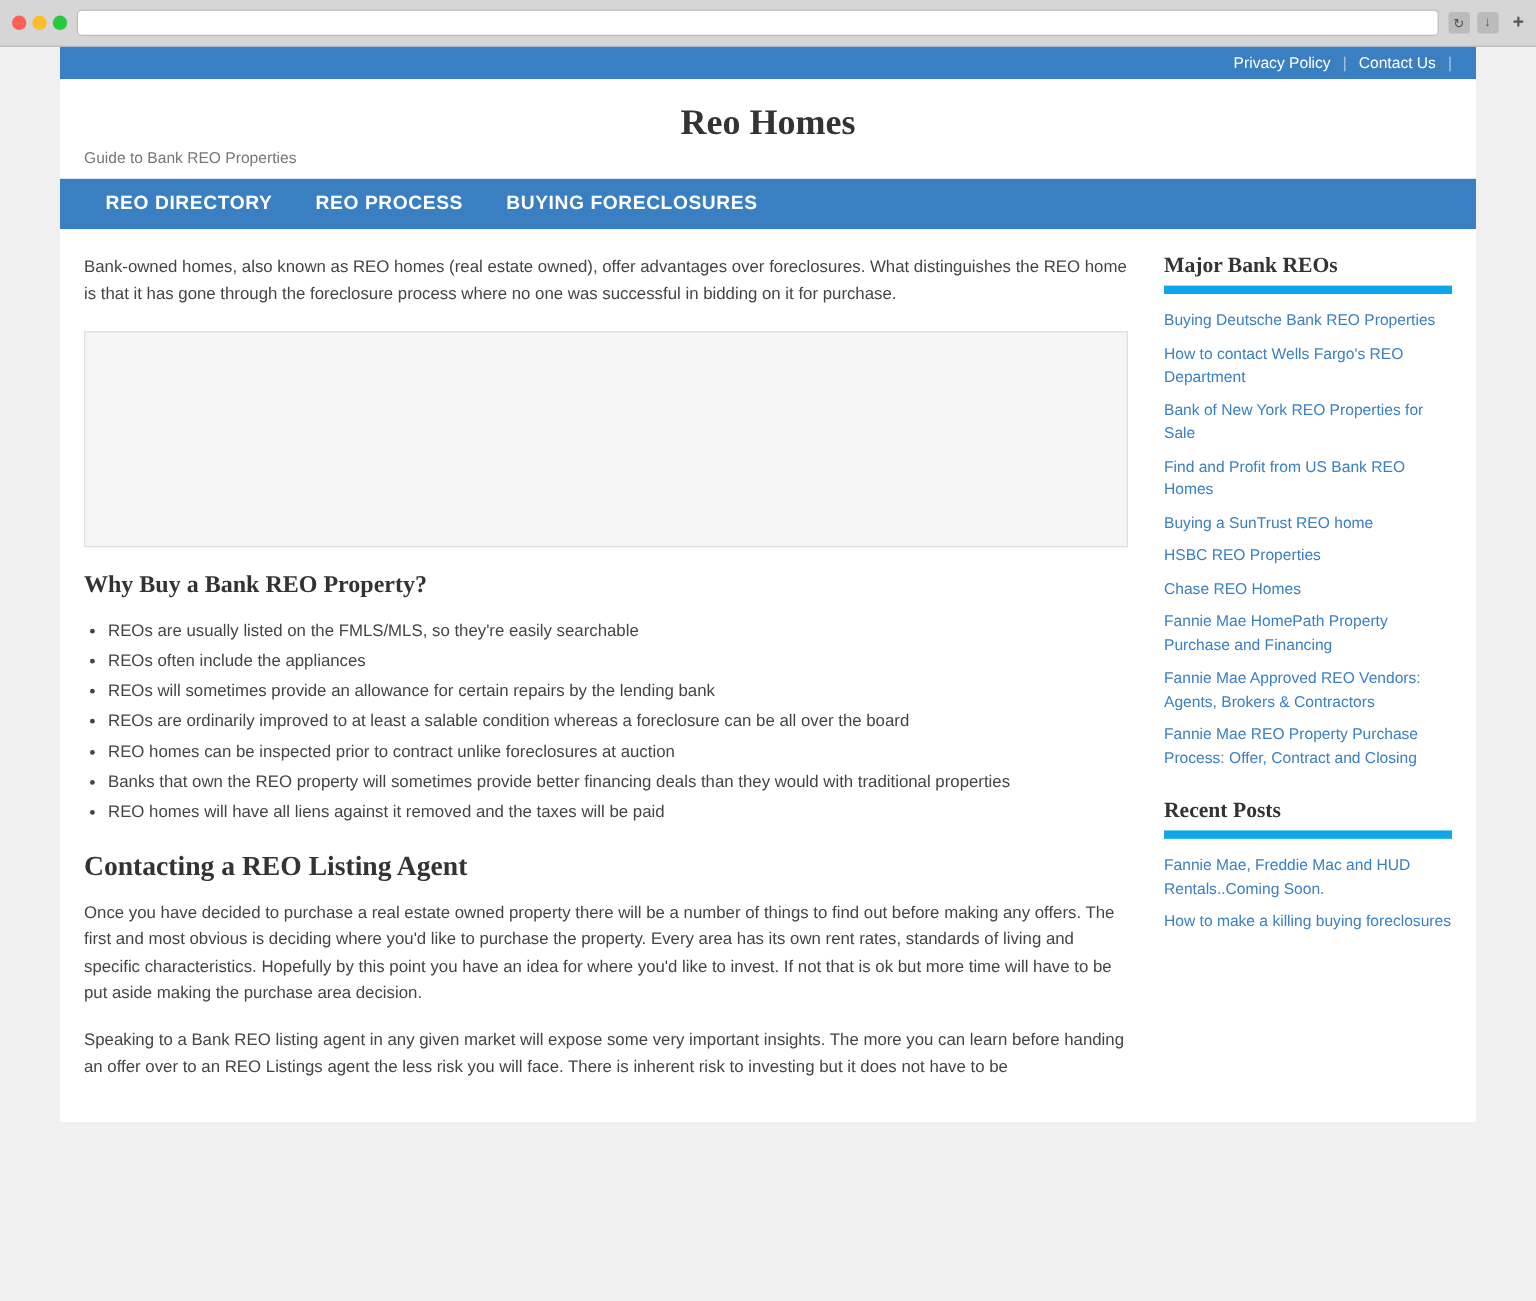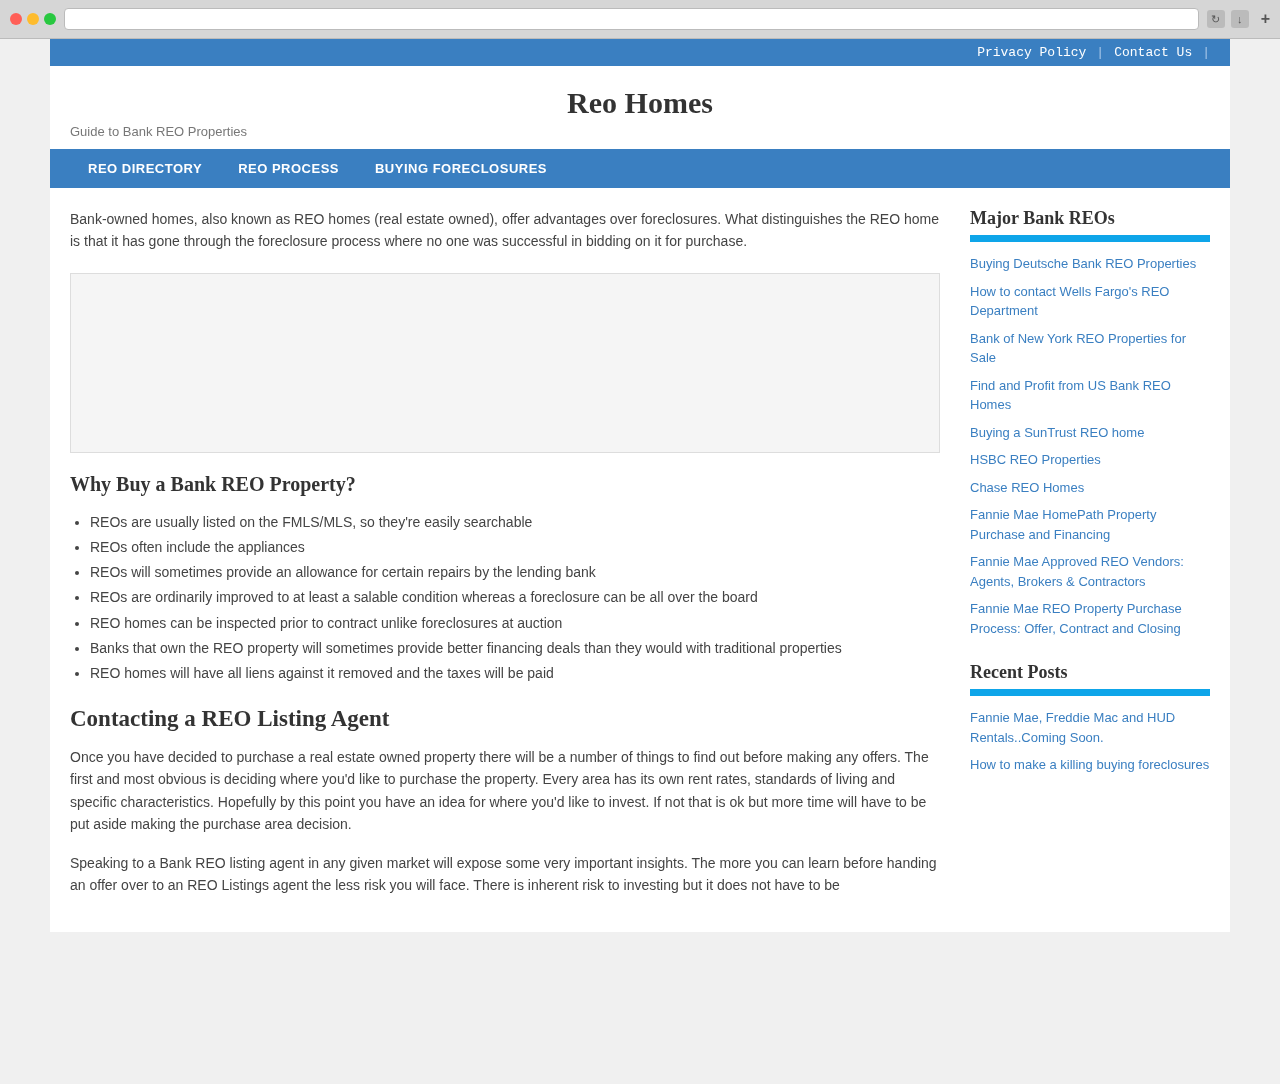--- a/index.html
+++ b/index.html
@@ -56,21 +56,20 @@
     
     .top-bar {
       background: #3a7fc1;
       color: white;
       padding: 6px 20px;
       display: flex;
       justify-content: flex-end;
       align-items: center;
       font-size: 13px;
       gap: 10px;
-      font-family: Liberation Mono, monospace;
     }
     .top-bar a {
       color: white;
       text-decoration: none;
       cursor: pointer;
     }
     .top-bar .separator { color: #aac8e8; }
 
     
     .site-header {
@@ -92,21 +91,21 @@
 
     
     .main-nav {
       background: #3a7fc1;
       display: flex;
       padding: 0 20px;
     }
     .nav-item {
       color: white;
       padding: 12px 18px;
-      font-size: 13px;
+      font-size: 16px;
       font-weight: bold;
       cursor: pointer;
       text-decoration: none;
       letter-spacing: 0.5px;
     }
 
     
     .main-layout {
       display: flex;
       padding: 20px;

